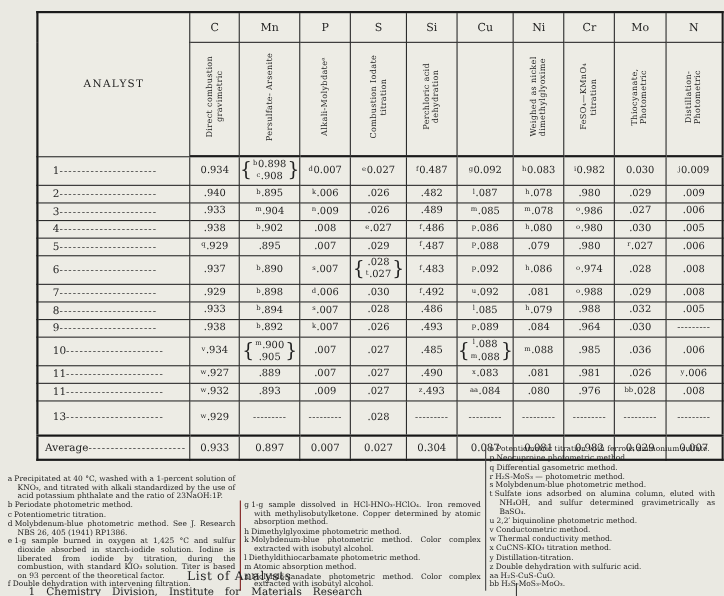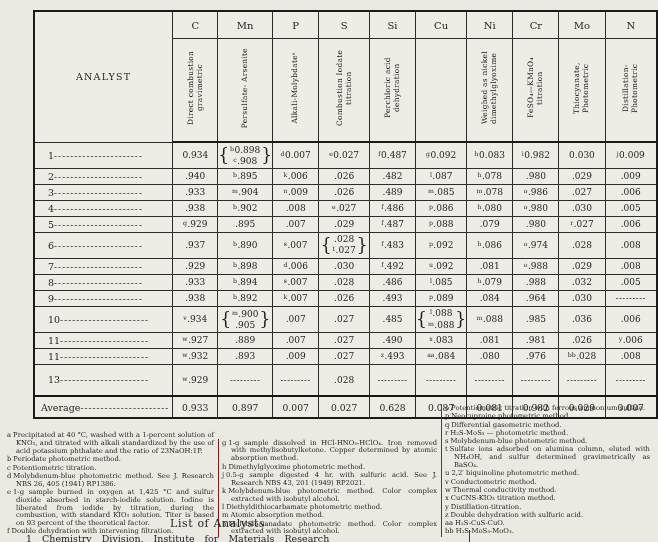--- a/index.html
+++ b/index.html
@@ -393,21 +393,21 @@
           <div class="an-inner avg">
             <span class="an-num">Average</span>
             <span class="an-leader">----------------------</span>
           </div>
         </td>
 
       <td class="val">0.933</td>
           <td class="val">0.897</td>
           <td class="val">0.007</td>
           <td class="val">0.027</td>
-          <td class="val">0.628</td>
+          <td class="val">0.304</td>
           <td class="val">0.087</td>
           <td class="val">0.081</td>
           <td class="val">0.982</td>
           <td class="val">0.029</td>
           <td class="val">0.007</td>
         </tr>
     </tfoot>
   </table>
 
   <div class="footnotes">
@@ -415,21 +415,20 @@
         <div class="fn"><span class="fk">a</span>Precipitated at 40 °C, washed with a 1-percent solution of KNO₃, and titrated with alkali standardized by the use of acid potassium phthalate and the ratio of 23NaOH:1P.</div>
         <div class="fn"><span class="fk">b</span>Periodate photometric method.</div>
         <div class="fn"><span class="fk">c</span>Potentiometric titration.</div>
         <div class="fn"><span class="fk">d</span>Molybdenum-blue photometric method. See J. Research NBS 26, 405 (1941) RP1386.</div>
         <div class="fn"><span class="fk">e</span>1-g sample burned in oxygen at 1,425 °C and sulfur dioxide absorbed in starch-iodide solution. Iodine is liberated from iodide by titration, during the combustion, with standard KIO₃ solution. Titer is based on 93 percent of the theoretical factor.</div>
         <div class="fn"><span class="fk">f</span>Double dehydration with intervening filtration.</div>
       </div>
     <div class="fn-col fn-col-2">
         <div class="fn"><span class="fk">g</span>1-g sample dissolved in HCl-HNO₃-HClO₄. Iron removed with methylisobutylketone. Copper determined by atomic absorption method.</div>
         <div class="fn"><span class="fk">h</span>Dimethylglyoxime photometric method.</div>
-        <div class="fn"><span class="fk">j</span>0.5-g sample digested 4 hr. with sulfuric acid. See J. Research NBS 43, 201 (1949) RP2021.</div>
         <div class="fn"><span class="fk">k</span>Molybdenum-blue photometric method. Color complex extracted with isobutyl alcohol.</div>
         <div class="fn"><span class="fk">l</span>Diethyldithiocarbamate photometric method.</div>
         <div class="fn"><span class="fk">m</span>Atomic absorption method.</div>
         <div class="fn"><span class="fk">n</span>Molybdo-vanadate photometric method. Color complex extracted with isobutyl alcohol.</div>
       </div>
     <div class="fn-col fn-col-3">
         <div class="fn"><span class="fk">o</span>Potentiometric titration with ferrous ammonium sulfate.</div>
         <div class="fn"><span class="fk">p</span>Neocuproine photometric method.</div>
         <div class="fn"><span class="fk">q</span>Differential gasometric method.</div>
         <div class="fn"><span class="fk">r</span>H₂S-MoS₃ — photometric method.</div>

